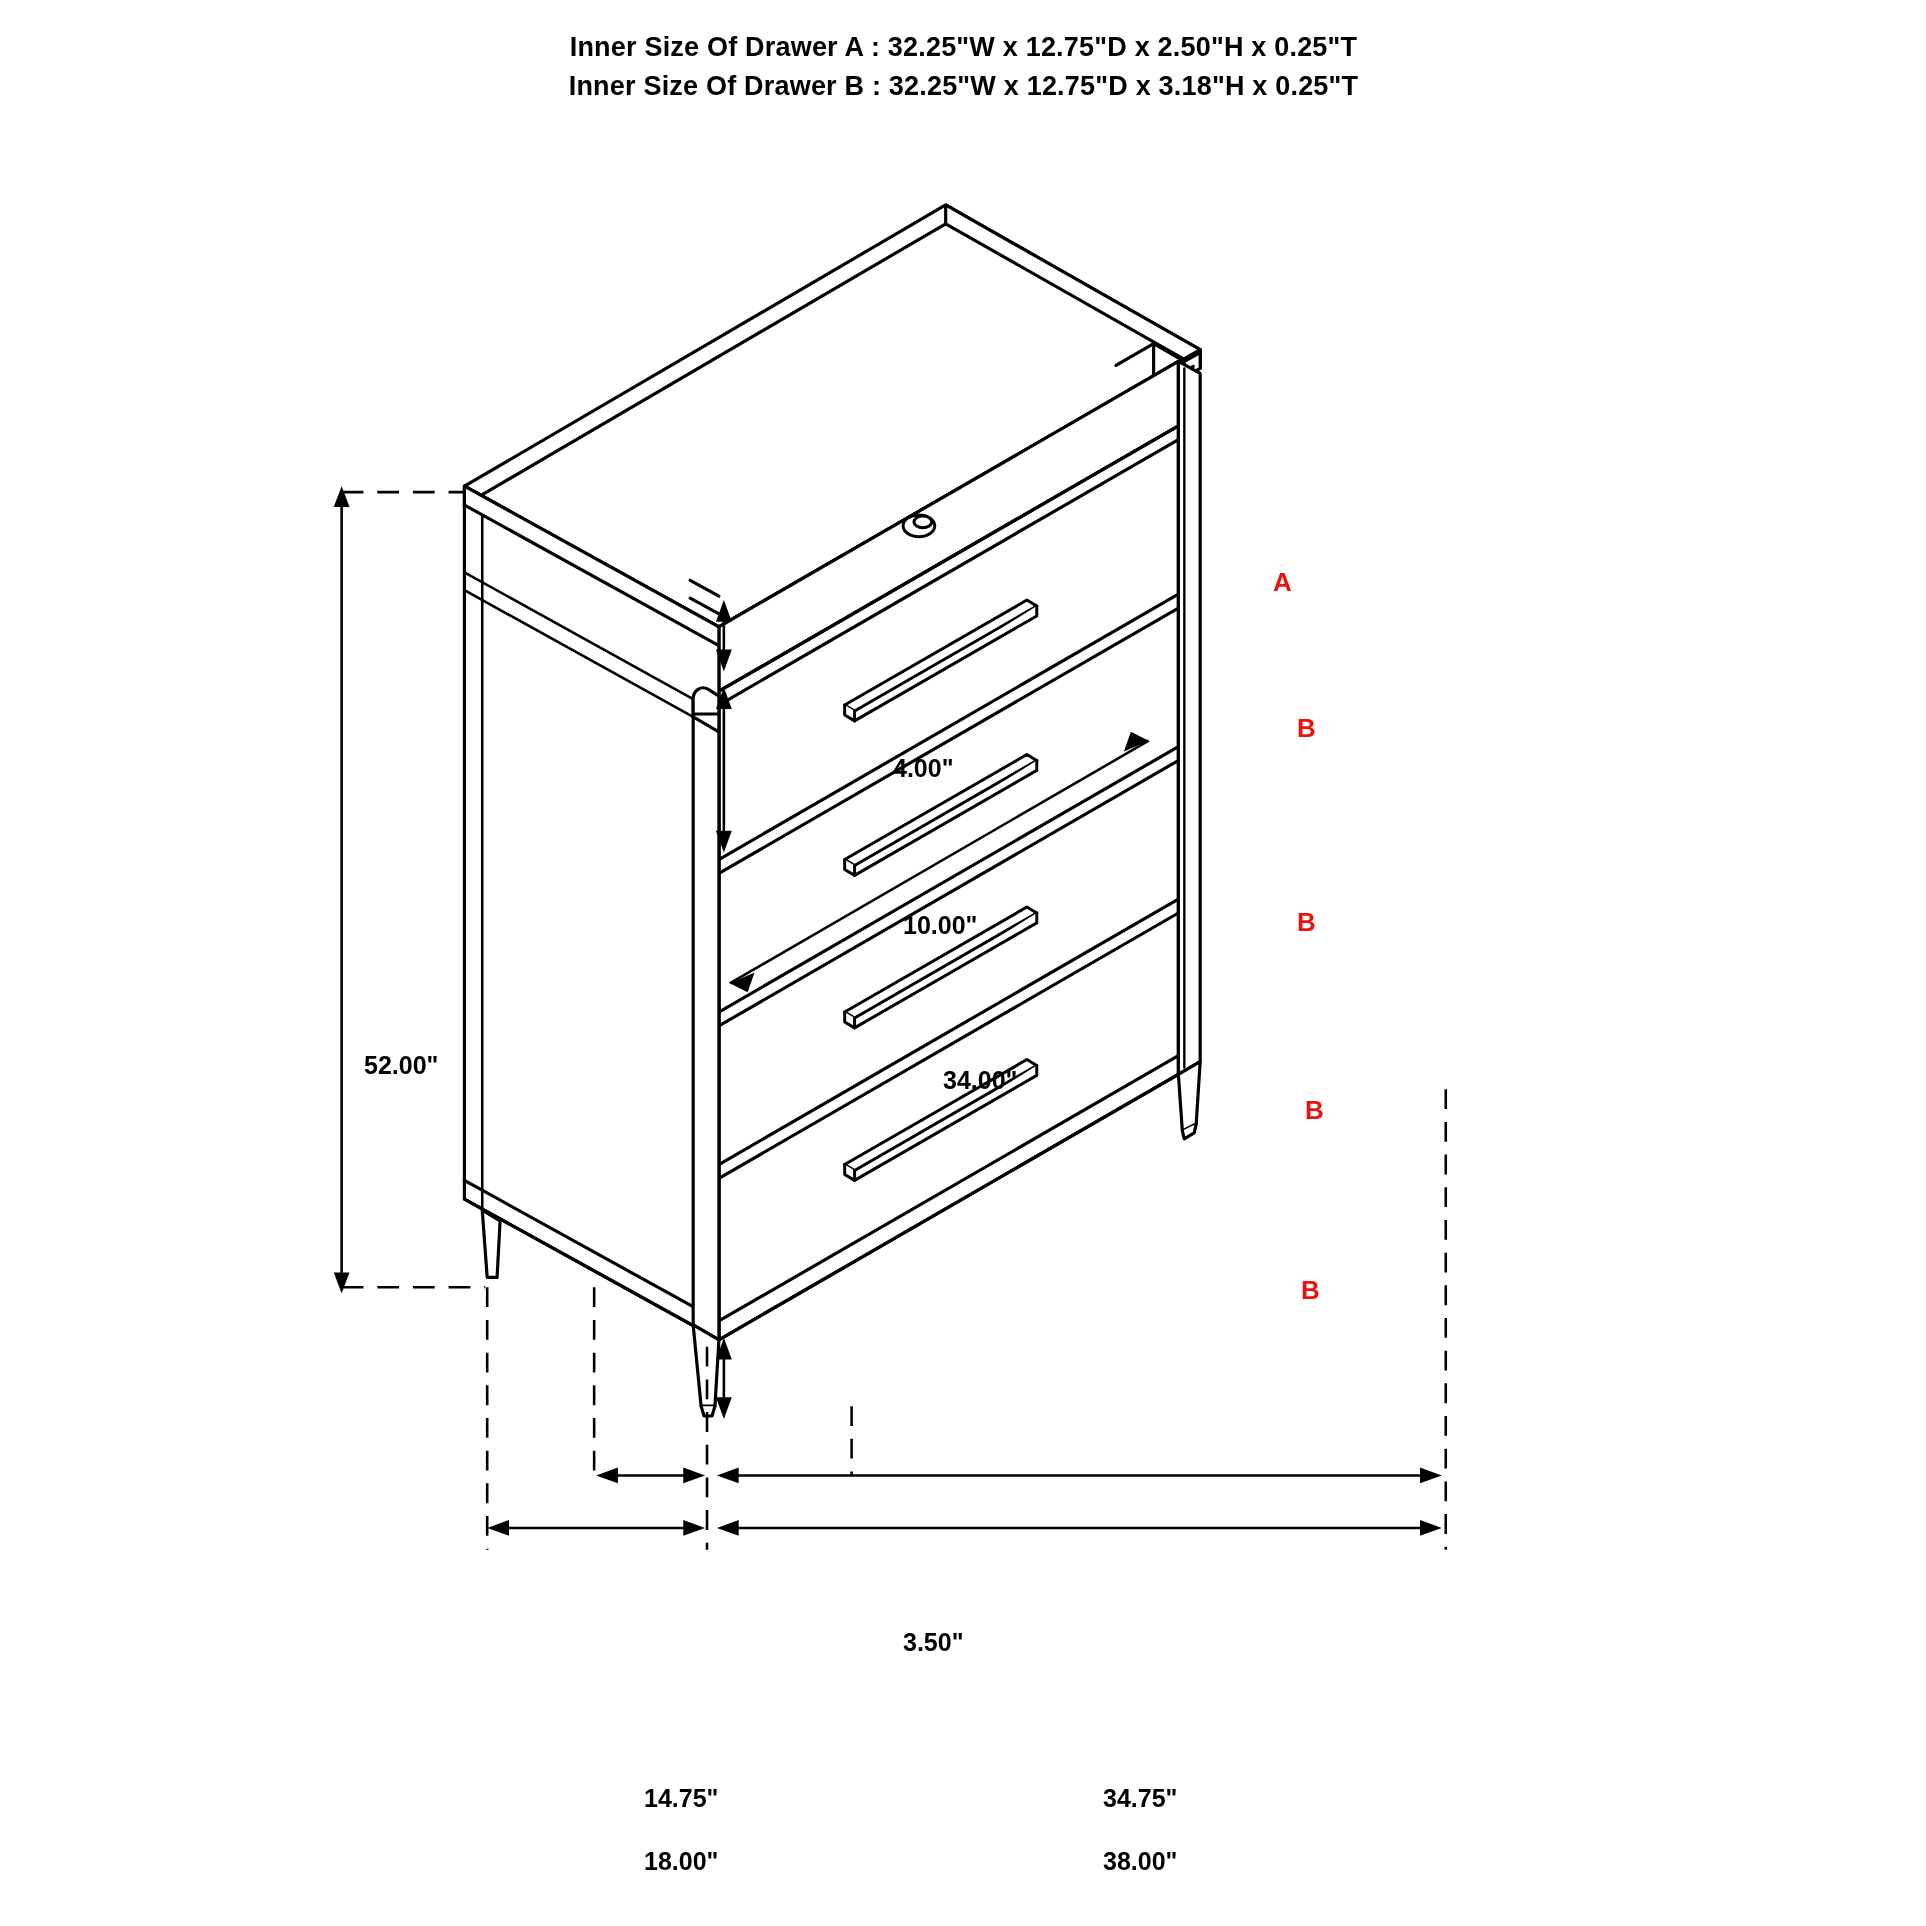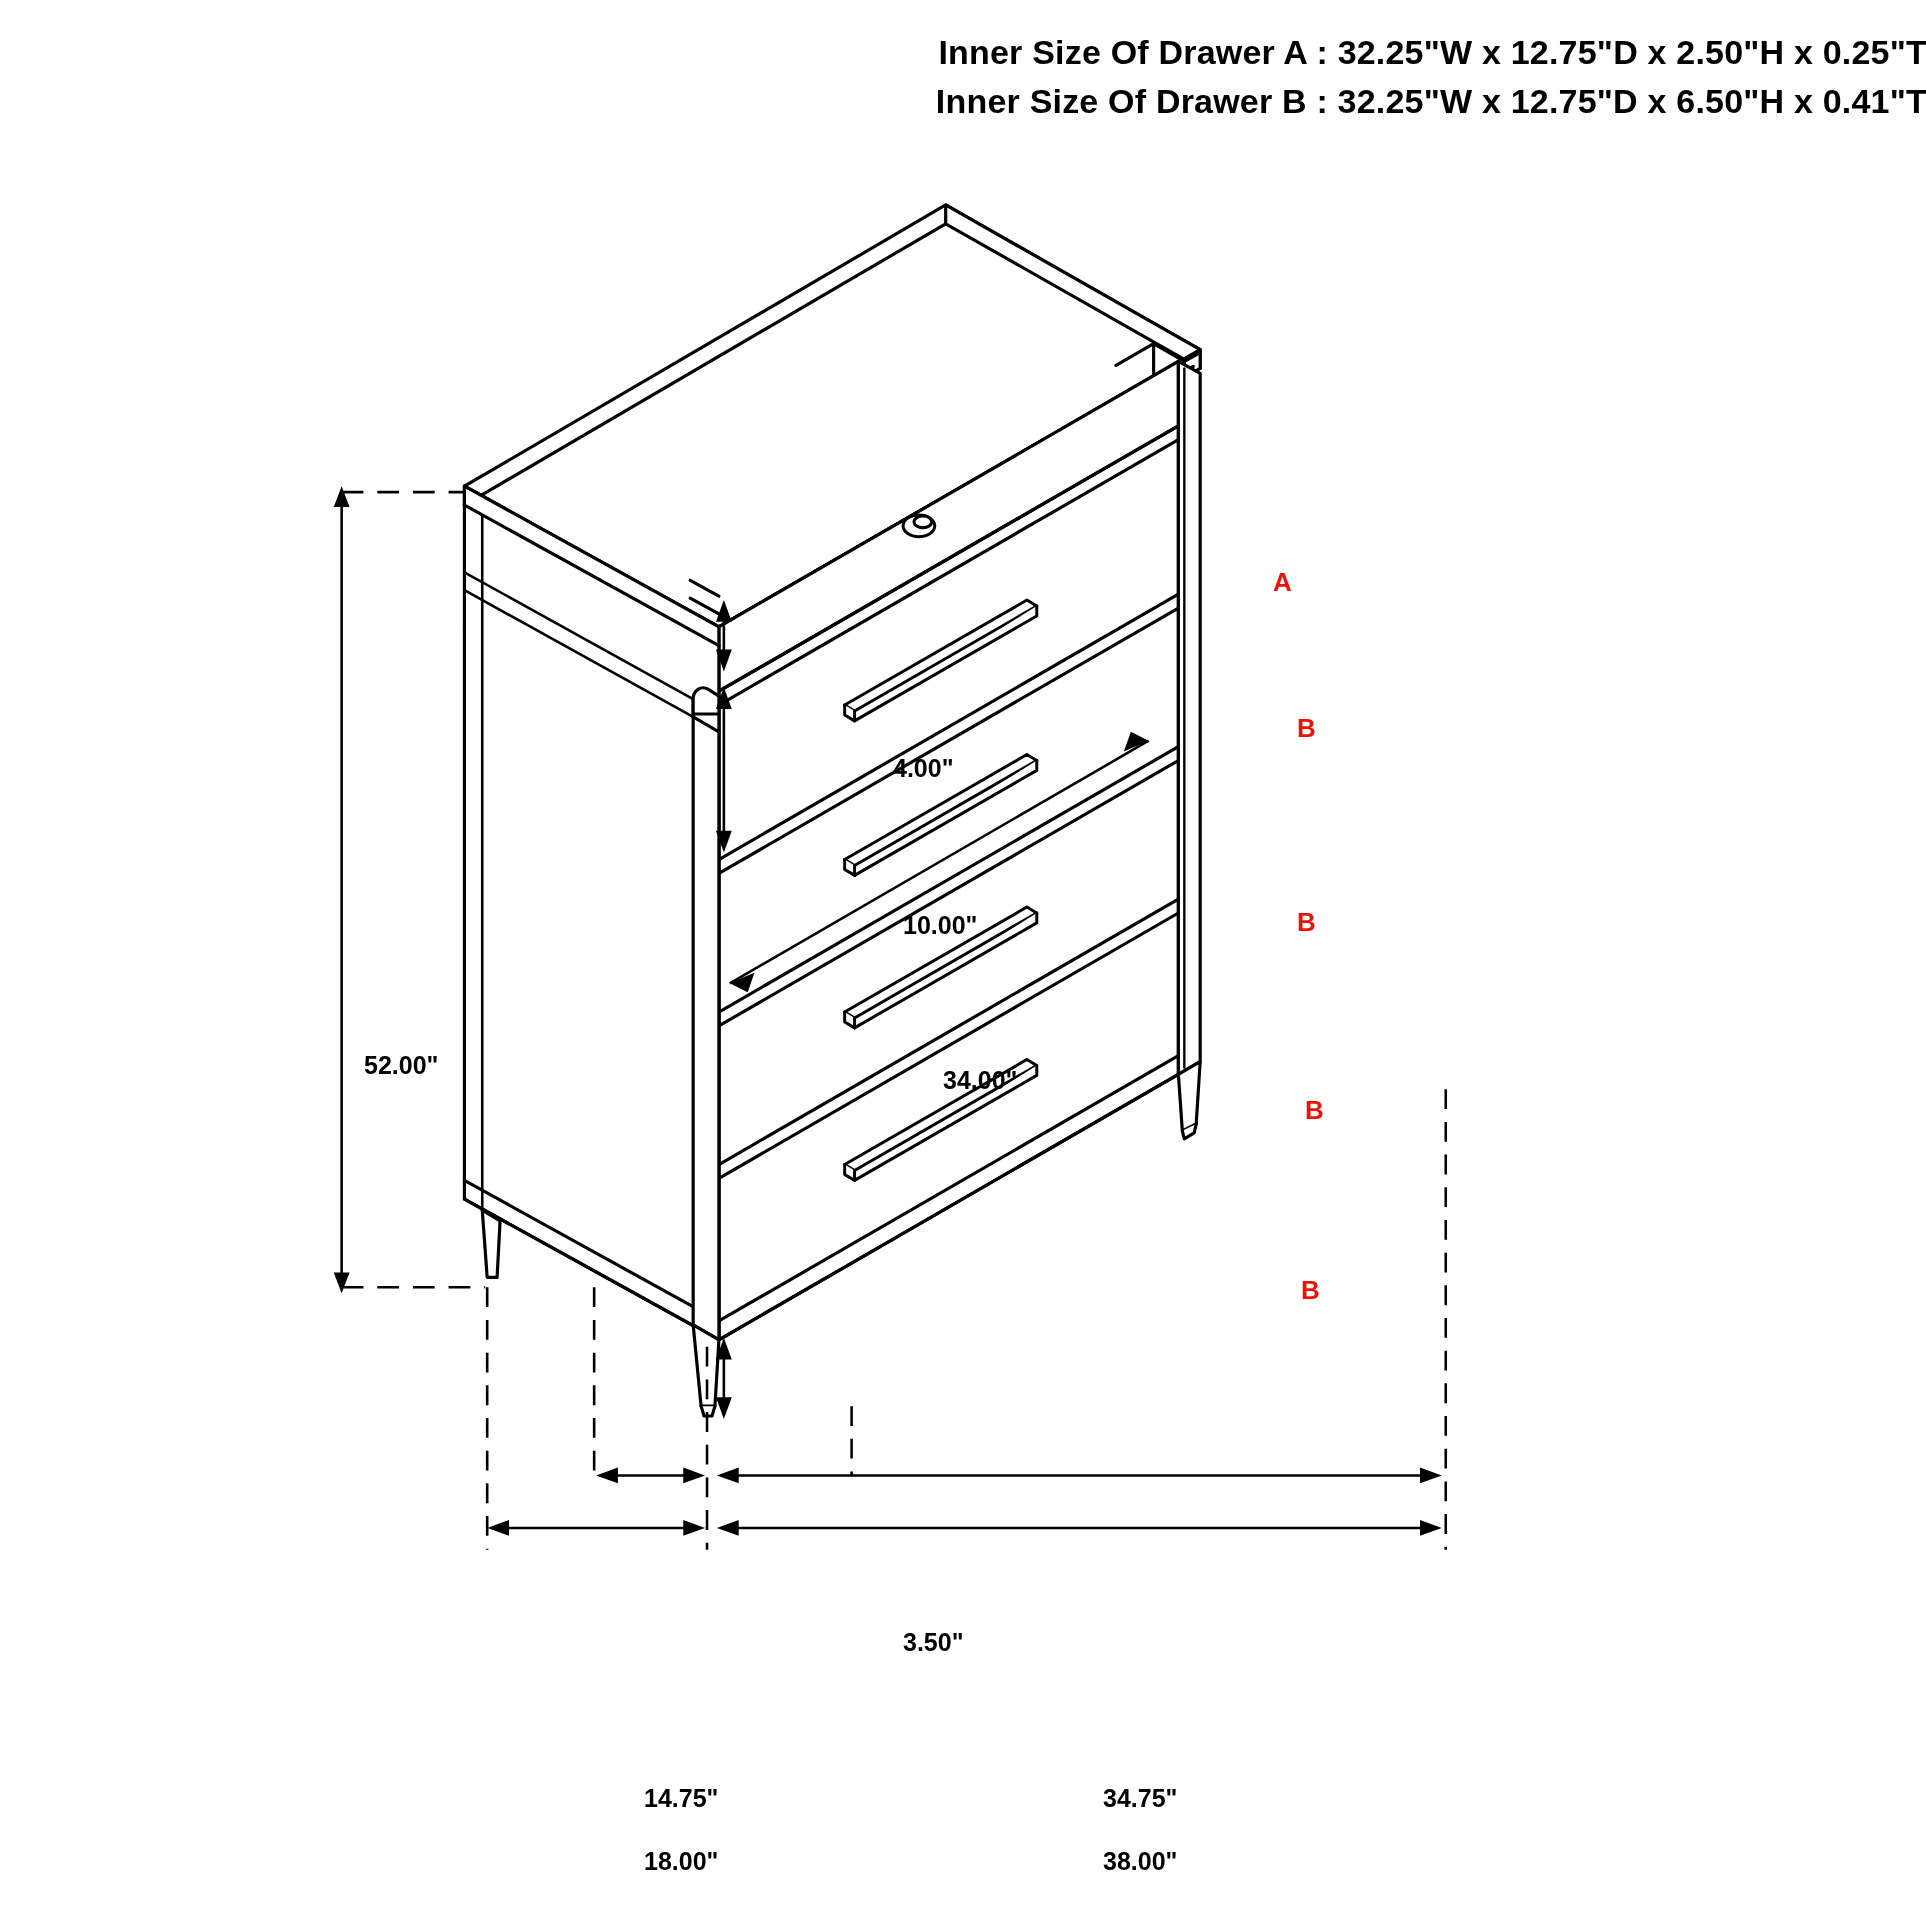--- a/index.html
+++ b/index.html
@@ -1,28 +1,28 @@
 <!DOCTYPE html>
 <html><head>
 <meta charset="utf-8">
 <style>
   html,body{margin:0;padding:0;background:#ffffff;}
   body{width:1927px;height:1927px;position:relative;font-family:"Liberation Sans",sans-serif;overflow:hidden;}
   .hdr{position:absolute;left:0;top:28px;width:100%;text-align:center;}
-  .hdr div{font-size:34px;font-weight:bold;color:#000;line-height:1.45;letter-spacing:0.2px;text-align:right;}
+  .hdr div{font-size:27px;font-weight:bold;color:#000;line-height:1.45;letter-spacing:0.2px;}
   svg{position:absolute;left:0;top:0;}
   .lbl{position:absolute;font-size:25px;font-weight:bold;color:#000;white-space:nowrap;}
   .lbl.red{color:#e8140c;font-size:26px;}
 </style>
 </head>
 <body>
 
 <div class="hdr">
   <div>Inner Size Of Drawer A : 32.25"W x 12.75"D x 2.50"H x 0.25"T</div>
-  <div>Inner Size Of Drawer B : 32.25"W x 12.75"D x 6.50"H x 0.41"T</div>
+  <div>Inner Size Of Drawer B : 32.25"W x 12.75"D x 3.18"H x 0.25"T</div>
 </div>
 
 <svg width="1927" height="1927" viewBox="0 0 1946 1946">
   <g fill="none" stroke="#000" stroke-width="3.2" stroke-linejoin="round" stroke-linecap="round">
 
     <path d="M955,207 L1212,353 L726,633 L469,491 Z" fill="#fff"></path>
     <path d="M955,207 L1212,353 L1212,372 L955,226 Z" fill="#fff"></path>
     <path d="M1212,353 L726,633 L726,652 L1212,372 Z" fill="#fff"></path>
     <path d="M469,491 L726,633 L726,652 L469,510 Z" fill="#fff"></path>
     <path d="M955,226 L469,510"></path>

